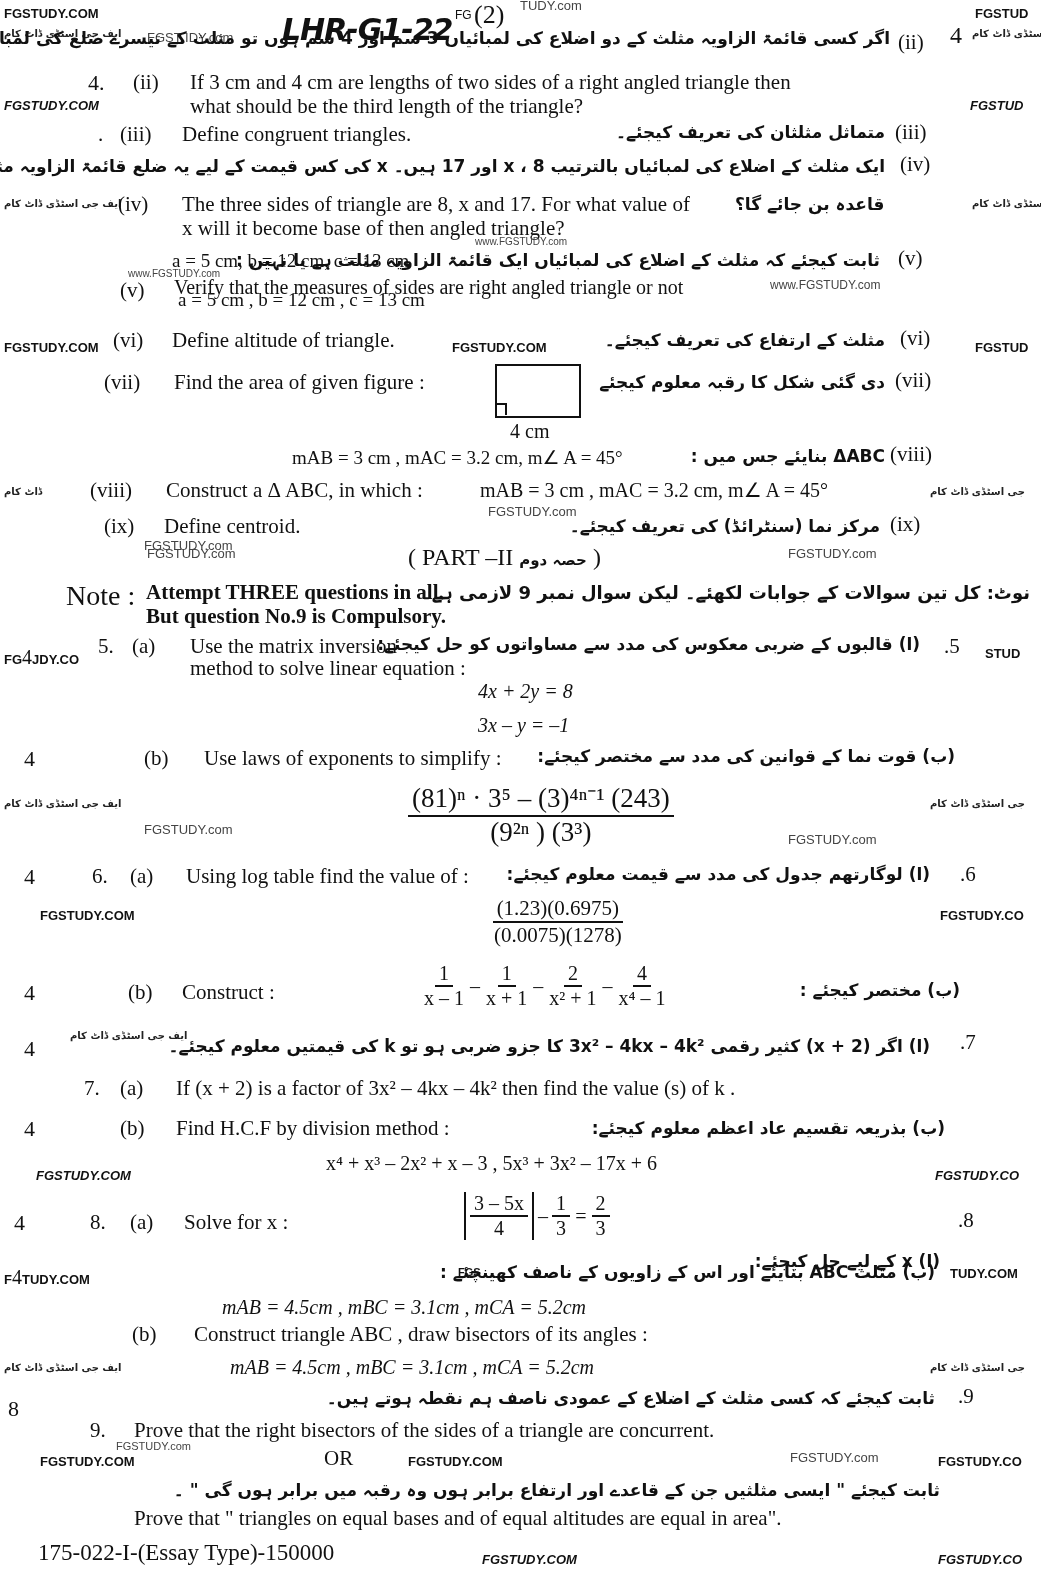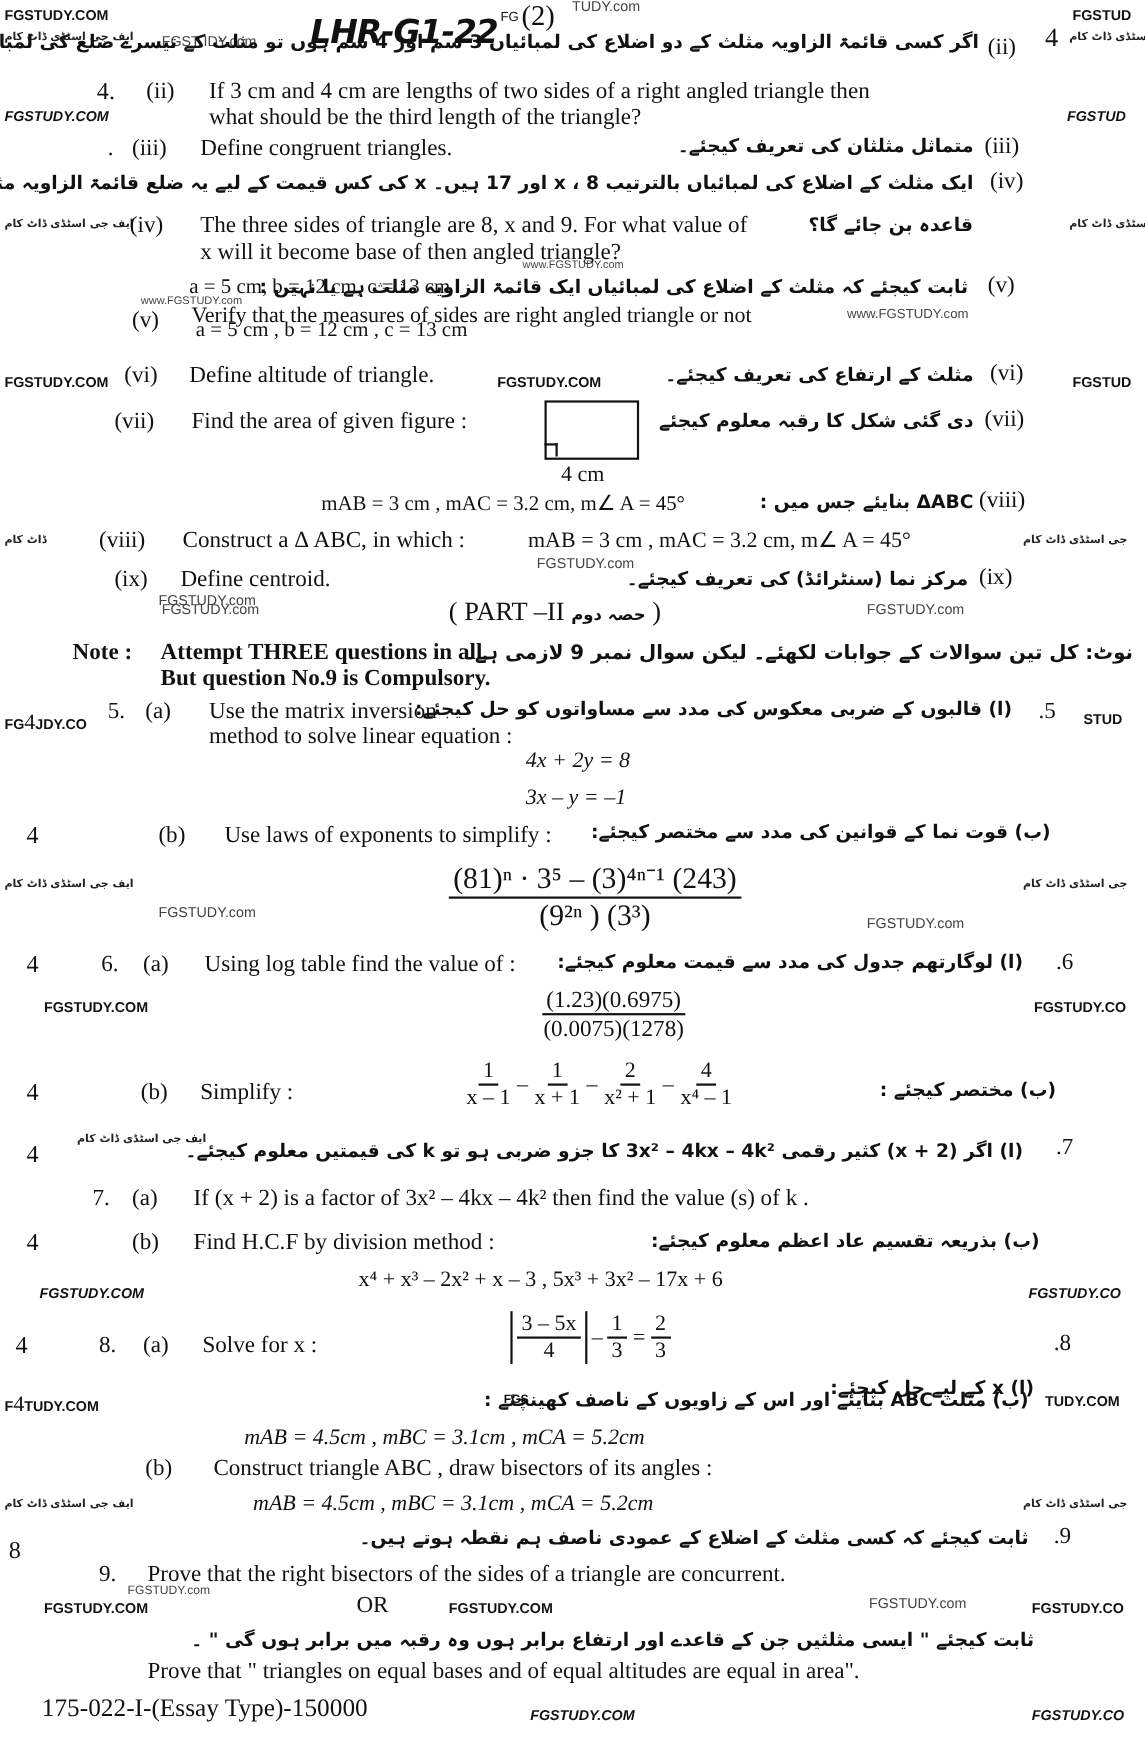--- a/index.html
+++ b/index.html
@@ -50,21 +50,21 @@
 <div class="abs en" style="left:98px;top:122px;">.</div>
 <div class="abs en" style="left:120px;top:122px;">(iii)</div>
 <div class="abs en" style="left:182px;top:122px;">Define congruent triangles.</div>
 <div class="abs ur" style="left:560px;top:122px;width:325px;text-align:right;">متماثل مثلثان کی تعریف کیجئے۔</div>
 <div class="abs en" style="left:895px;top:120px;">(iii)</div>
 
 <div class="abs ur" style="left:260px;top:156px;width:625px;text-align:right;">ایک مثلث کے اضلاع کی لمبائیاں بالترتیب 8 ، x اور 17 ہیں۔ x کی کس قیمت کے لیے یہ ضلع قائمۃ الزاویہ مثلث کا</div>
 <div class="abs en" style="left:900px;top:152px;">(iv)</div>
 <div class="abs wm-ur" style="left:4px;top:198px;">ایف جی اسٹڈی ڈاٹ کام</div>
 <div class="abs en" style="left:118px;top:192px;">(iv)</div>
-<div class="abs en" style="left:182px;top:192px;">The three sides of triangle are  8, x and 9. For what value of</div>
+<div class="abs en" style="left:182px;top:192px;">The three sides of triangle are  8, x and 17. For what value of</div>
 <div class="abs ur" style="left:735px;top:194px;">قاعدہ بن جائے گا؟</div>
 <div class="abs wm-ur" style="left:972px;top:198px;">اسٹڈی ڈاٹ کام</div>
 <div class="abs en" style="left:182px;top:216px;">x will it become base of then angled triangle?</div>
 
 <div class="abs wm-light" style="left:475px;top:236px;font-size:10px;">www.FGSTUDY.com</div>
 <div class="abs en" style="left:172px;top:250px;font-size:19px;">a = 5 cm, b = 12 cm, c = 13 cm</div>
 <div class="abs ur" style="left:450px;top:250px;width:430px;text-align:right;">ثابت کیجئے کہ مثلث کے اضلاع کی لمبائیاں ایک قائمۃ الزاویہ مثلث ہے یا نہیں :</div>
 <div class="abs en" style="left:898px;top:246px;">(v)</div>
 <div class="abs wm-light" style="left:128px;top:268px;font-size:10px;">www.FGSTUDY.com</div>
 <div class="abs en" style="left:120px;top:278px;">(v)</div>
@@ -105,21 +105,21 @@
 <div class="abs wm-light" style="left:144px;top:538px;">FGSTUDY.com</div>
 
 <div class="abs wm-light" style="left:147px;top:546px;">FGSTUDY.com</div>
 <div class="abs" style="left:408px;top:544px;font-size:24px;">
   <span>( PART –II</span>
   <span class="ur" style="font-size:15px;">حصہ دوم</span>
   <span>)</span>
 </div>
 <div class="abs wm-light" style="left:788px;top:546px;">FGSTUDY.com</div>
 
-<div class="abs" style="left:66px;top:580px;font-size:21px;font-weight:bold;">Note :</div>
+<div class="abs" style="left:66px;top:580px;font-size:28px;font-weight:normal;">Note :</div>
 <div class="abs" style="left:146px;top:580px;font-size:21px;font-weight:bold;">Attempt THREE questions in all.</div>
 <div class="abs" style="left:146px;top:604px;font-size:21px;font-weight:bold;">But question No.9 is Compulsory.</div>
 <div class="abs ur" style="left:520px;top:582px;width:510px;text-align:right;font-size:18px;">نوٹ: کل تین سوالات کے جوابات لکھئے۔ لیکن سوال نمبر 9 لازمی ہے۔</div>
 
 <div class="abs wm" style="left:4px;top:646px;">FG<span style="font-size:20px;font-family:'Liberation Serif',serif;font-weight:normal;">4</span>JDY.CO</div>
 <div class="abs en" style="left:98px;top:634px;">5.</div>
 <div class="abs en" style="left:132px;top:634px;">(a)</div>
 <div class="abs en" style="left:190px;top:634px;">Use the matrix inversion</div>
 <div class="abs en" style="left:190px;top:656px;">method to solve linear equation  :</div>
 <div class="abs ur" style="left:520px;top:634px;width:400px;text-align:right;">(ا)  قالبوں کے ضربی معکوس کی مدد سے مساواتوں کو حل کیجئے:</div>
@@ -154,21 +154,21 @@
 <div class="abs" style="left:490px;top:896px;">
   <div class="frac" style="font-size:21px;">
     <span class="num">(1.23)(0.6975)</span>
     <span class="den">(0.0075)(1278)</span>
   </div>
 </div>
 <div class="abs wm" style="left:940px;top:908px;">FGSTUDY.CO</div>
 
 <div class="abs marks" style="left:24px;top:980px;">4</div>
 <div class="abs en" style="left:128px;top:980px;">(b)</div>
-<div class="abs en" style="left:182px;top:980px;">Simplify   :</div>
+<div class="abs en" style="left:182px;top:980px;">Construct   :</div>
 <div class="abs" style="left:420px;top:962px;display:flex;align-items:center;gap:2px;">
   <div class="frac math" style="font-style:normal;">
       <span class="num">1</span>
       <span class="den">x – 1</span>
     </div>
   <span class="math">–</span>
   <div class="frac math" style="font-style:normal;">
       <span class="num">1</span>
       <span class="den">x + 1</span>
     </div>

